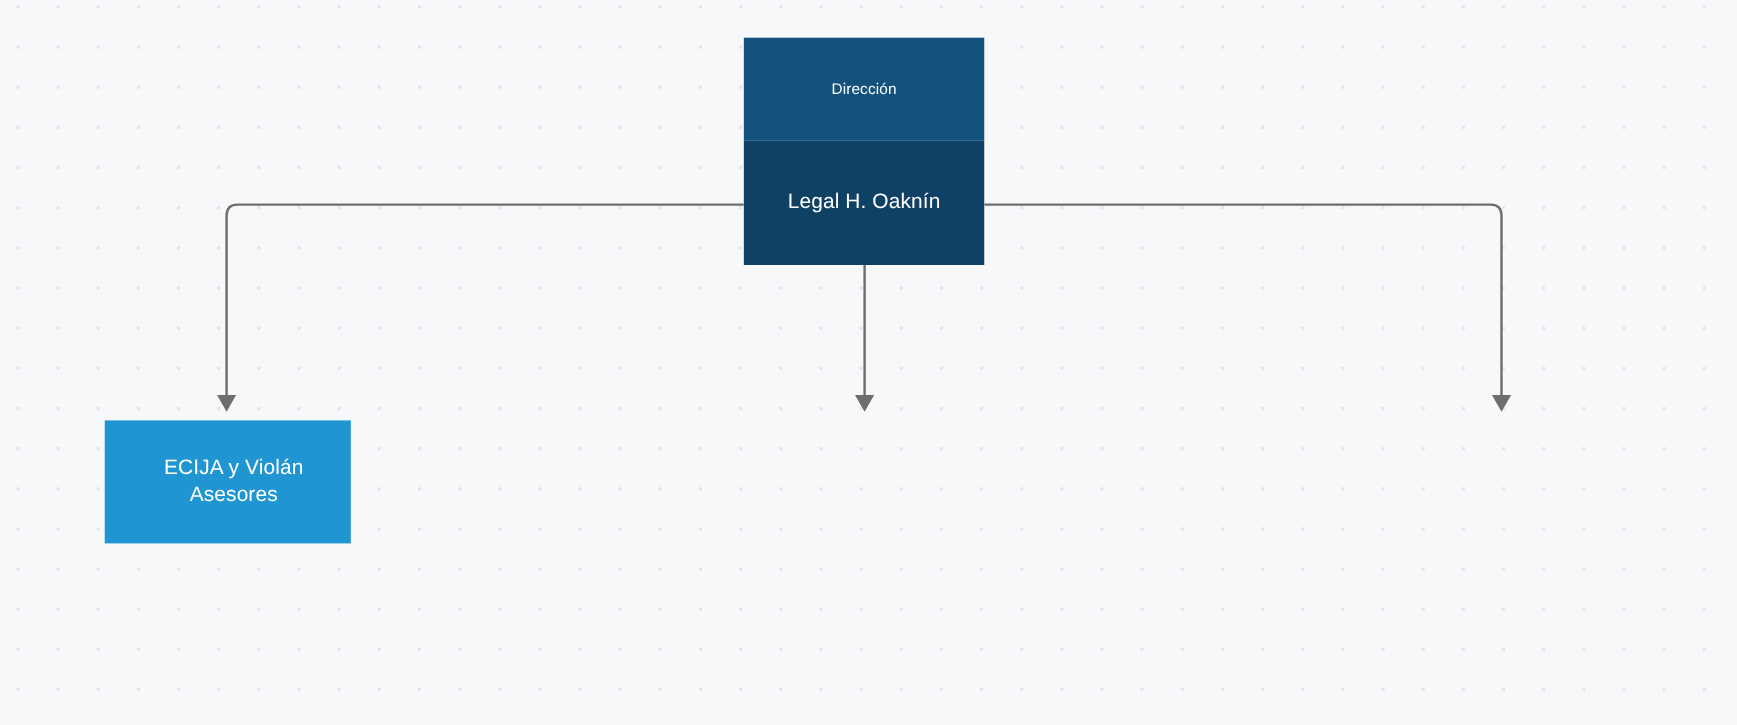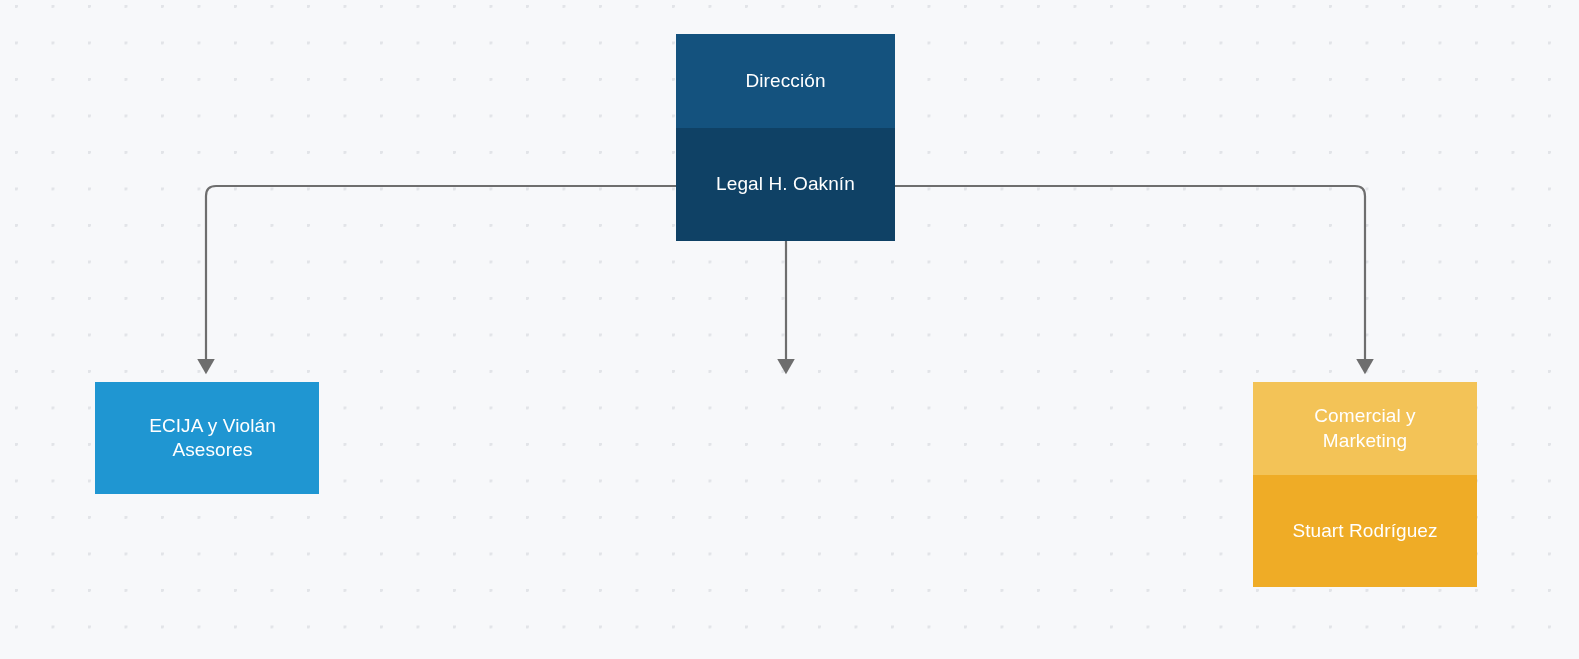--- a/index.html
+++ b/index.html
@@ -47,21 +47,21 @@
   .node-subtitle {
     display: flex;
     align-items: center;
     justify-content: center;
     box-sizing: border-box;
     padding: 2px 10px;
     line-height: 1.28;
   }
 
   .node-title {
-    font-size: 19px;
+    font-size: 14px;
     font-weight: 400;
     letter-spacing: 0.1px;
   }
 
   .node-subtitle {
     font-size: 19px;
     font-weight: 400;
     letter-spacing: 0.1px;
   }
 
@@ -157,23 +157,14 @@
   <div class="node" id="node-legal">
     <div class="node-subtitle">
       <span>
         <span>ECIJA y Violán</span><br>
         <span>Asesores</span>
       </span>
     </div>
   </div>
 
 
-  <div class="node" id="node-sales">
-    <div class="node-title">
-      <span>
-        <span>Comercial y</span><br>
-        <span>Marketing</span>
-      </span>
-    </div>
-    <div class="node-subtitle">Stuart Rodríguez</div>
-  </div>
 
 </div>
 
 </body></html>

